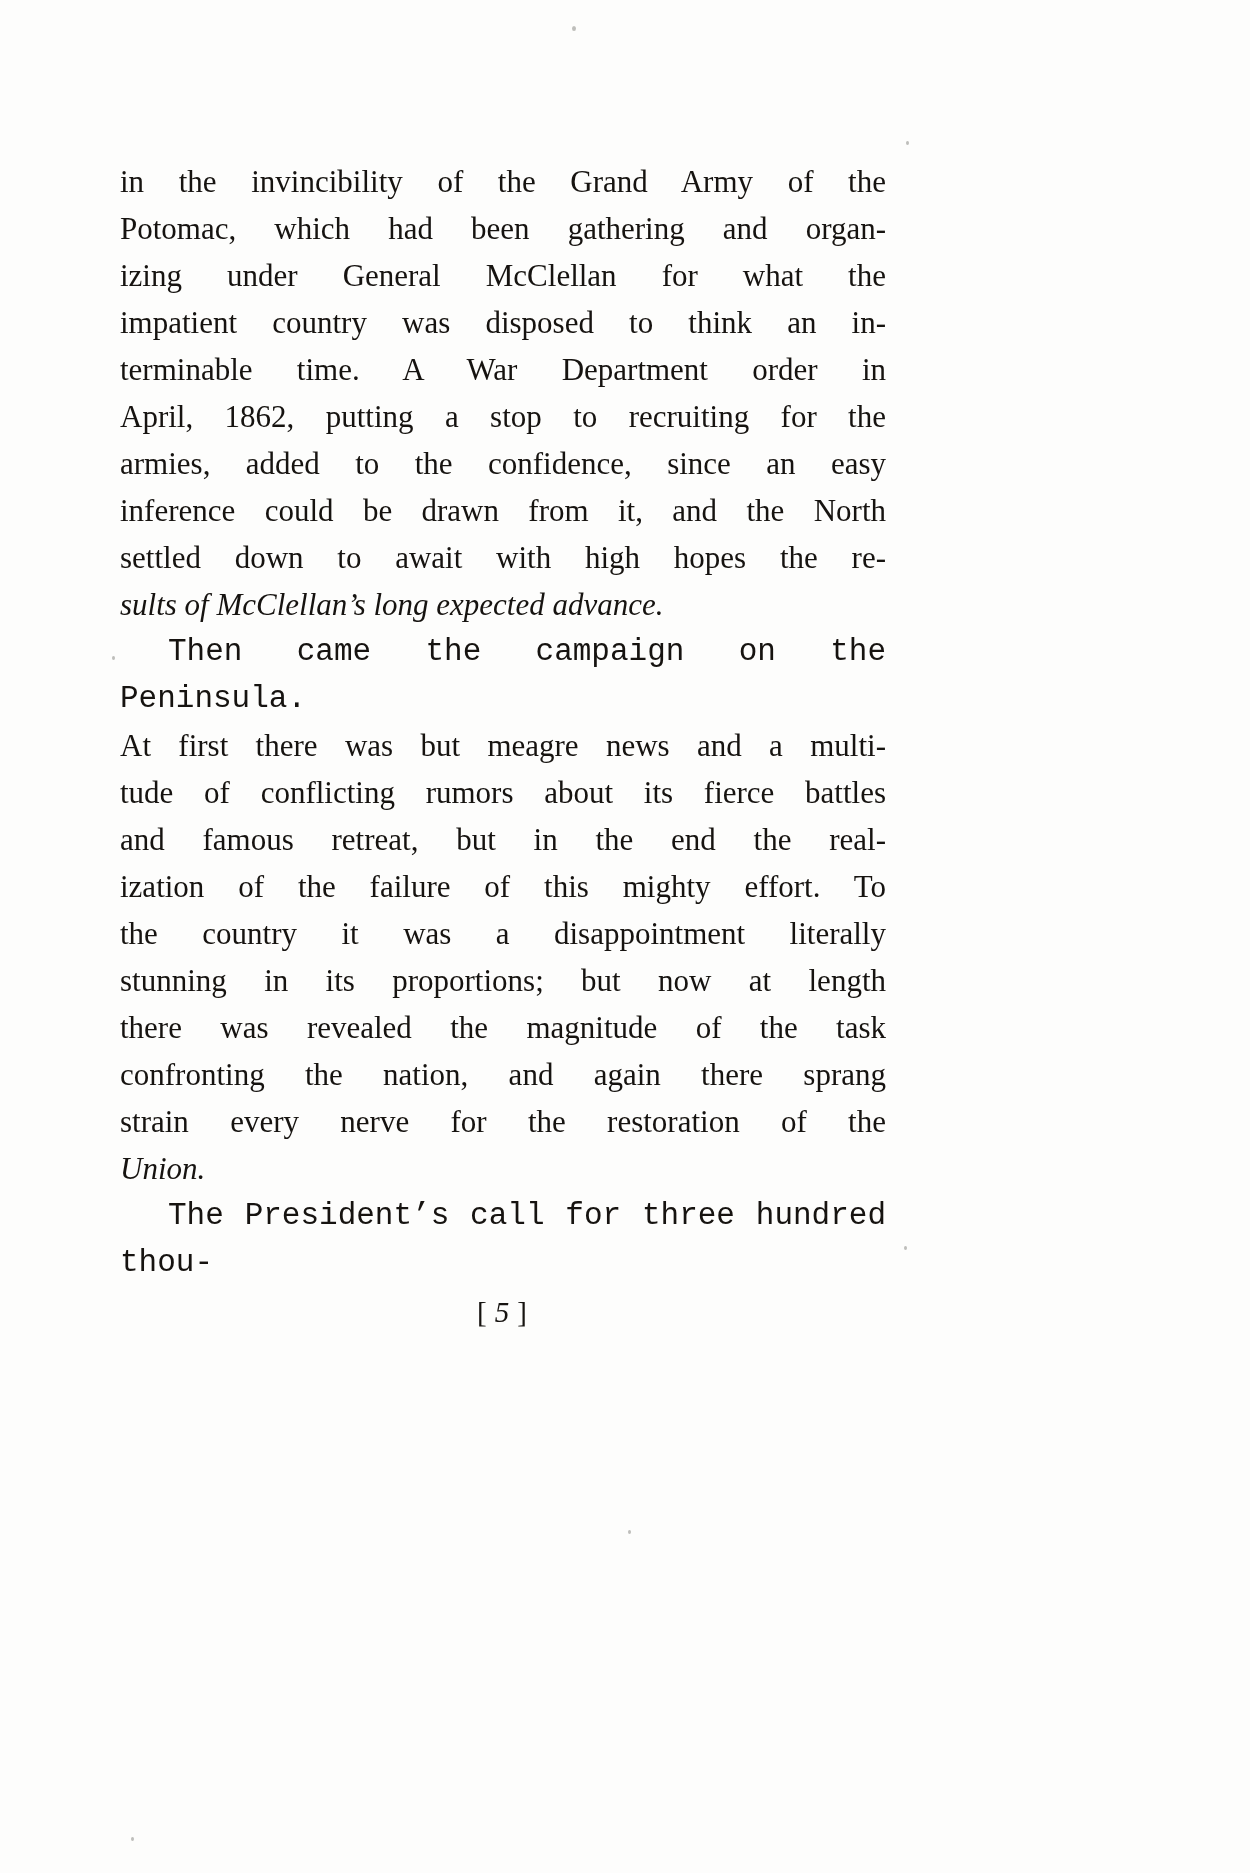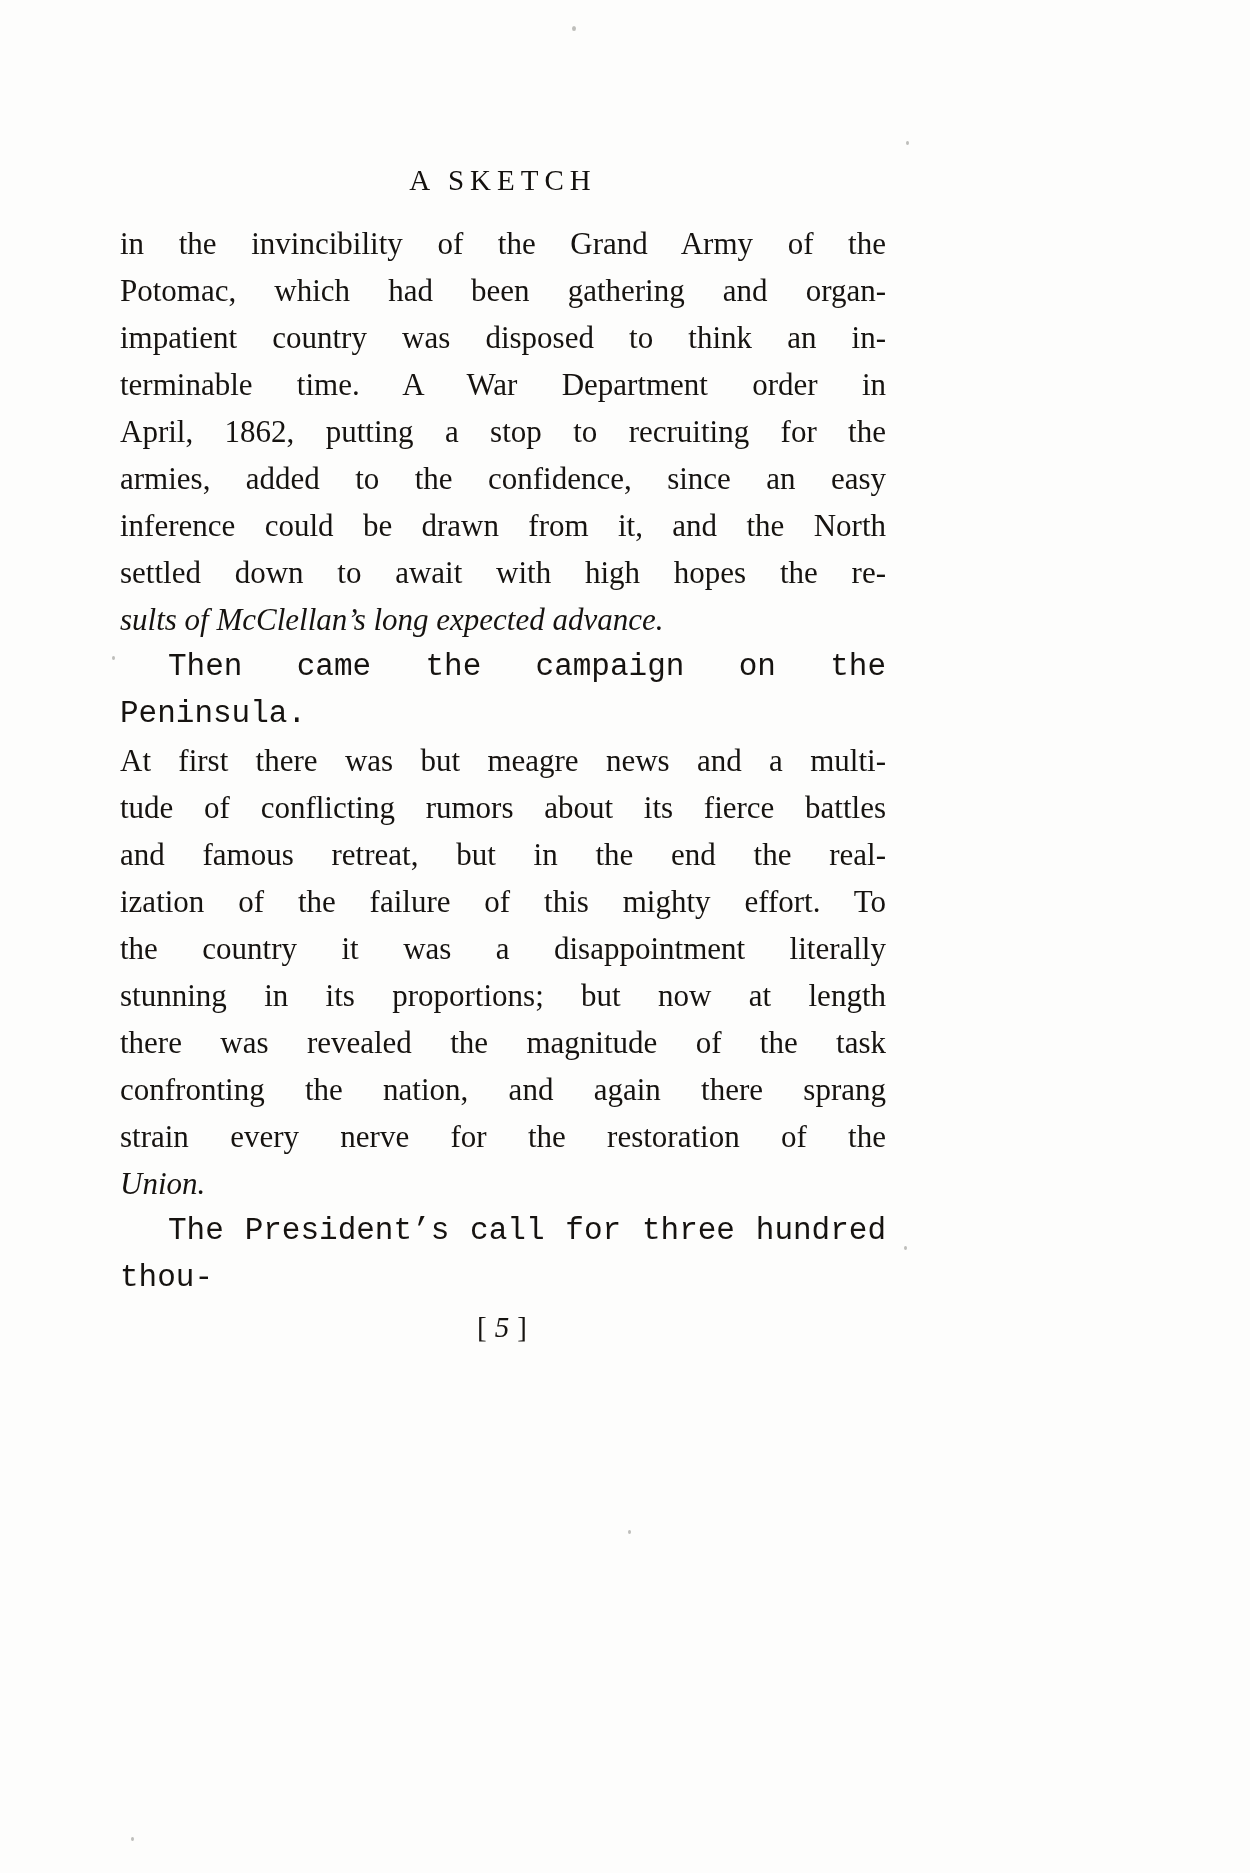--- a/index.html
+++ b/index.html
@@ -69,25 +69,25 @@
   .speck.s3 { left: 112px; top: 656px; width: 3px; height: 4px; }
   .speck.s4 { left: 904px; top: 1246px; width: 3px; height: 4px; }
   .speck.s5 { left: 628px; top: 1530px; width: 3px; height: 4px; }
   .speck.s6 { left: 131px; top: 1837px; width: 3px; height: 4px; }
 </style>
 </head>
 <body>
 
 <div class="page">
   <div class="text-block">
-    <div class="running-head">A SKETCH</div>
     <div class="paragraphs">
         <div class="paragraph">
           <div class="line">in the invincibility of the Grand Army of the</div>
           <div class="line">Potomac, which had been gathering and organ-</div>
+          <div class="line">izing under General McClellan for what the</div>
           <div class="line">impatient country was disposed to think an in-</div>
           <div class="line">terminable time. A War Department order in</div>
           <div class="line">April, 1862, putting a stop to recruiting for the</div>
           <div class="line">armies, added to the confidence, since an easy</div>
           <div class="line">inference could be drawn from it, and the North</div>
           <div class="line">settled down to await with high hopes the re-</div>
           <div class="line para-end">sults of McClellan’s long expected advance.</div>
         </div>
         <div class="paragraph">
           <div class="line indent">Then came the campaign on the Peninsula.</div>

